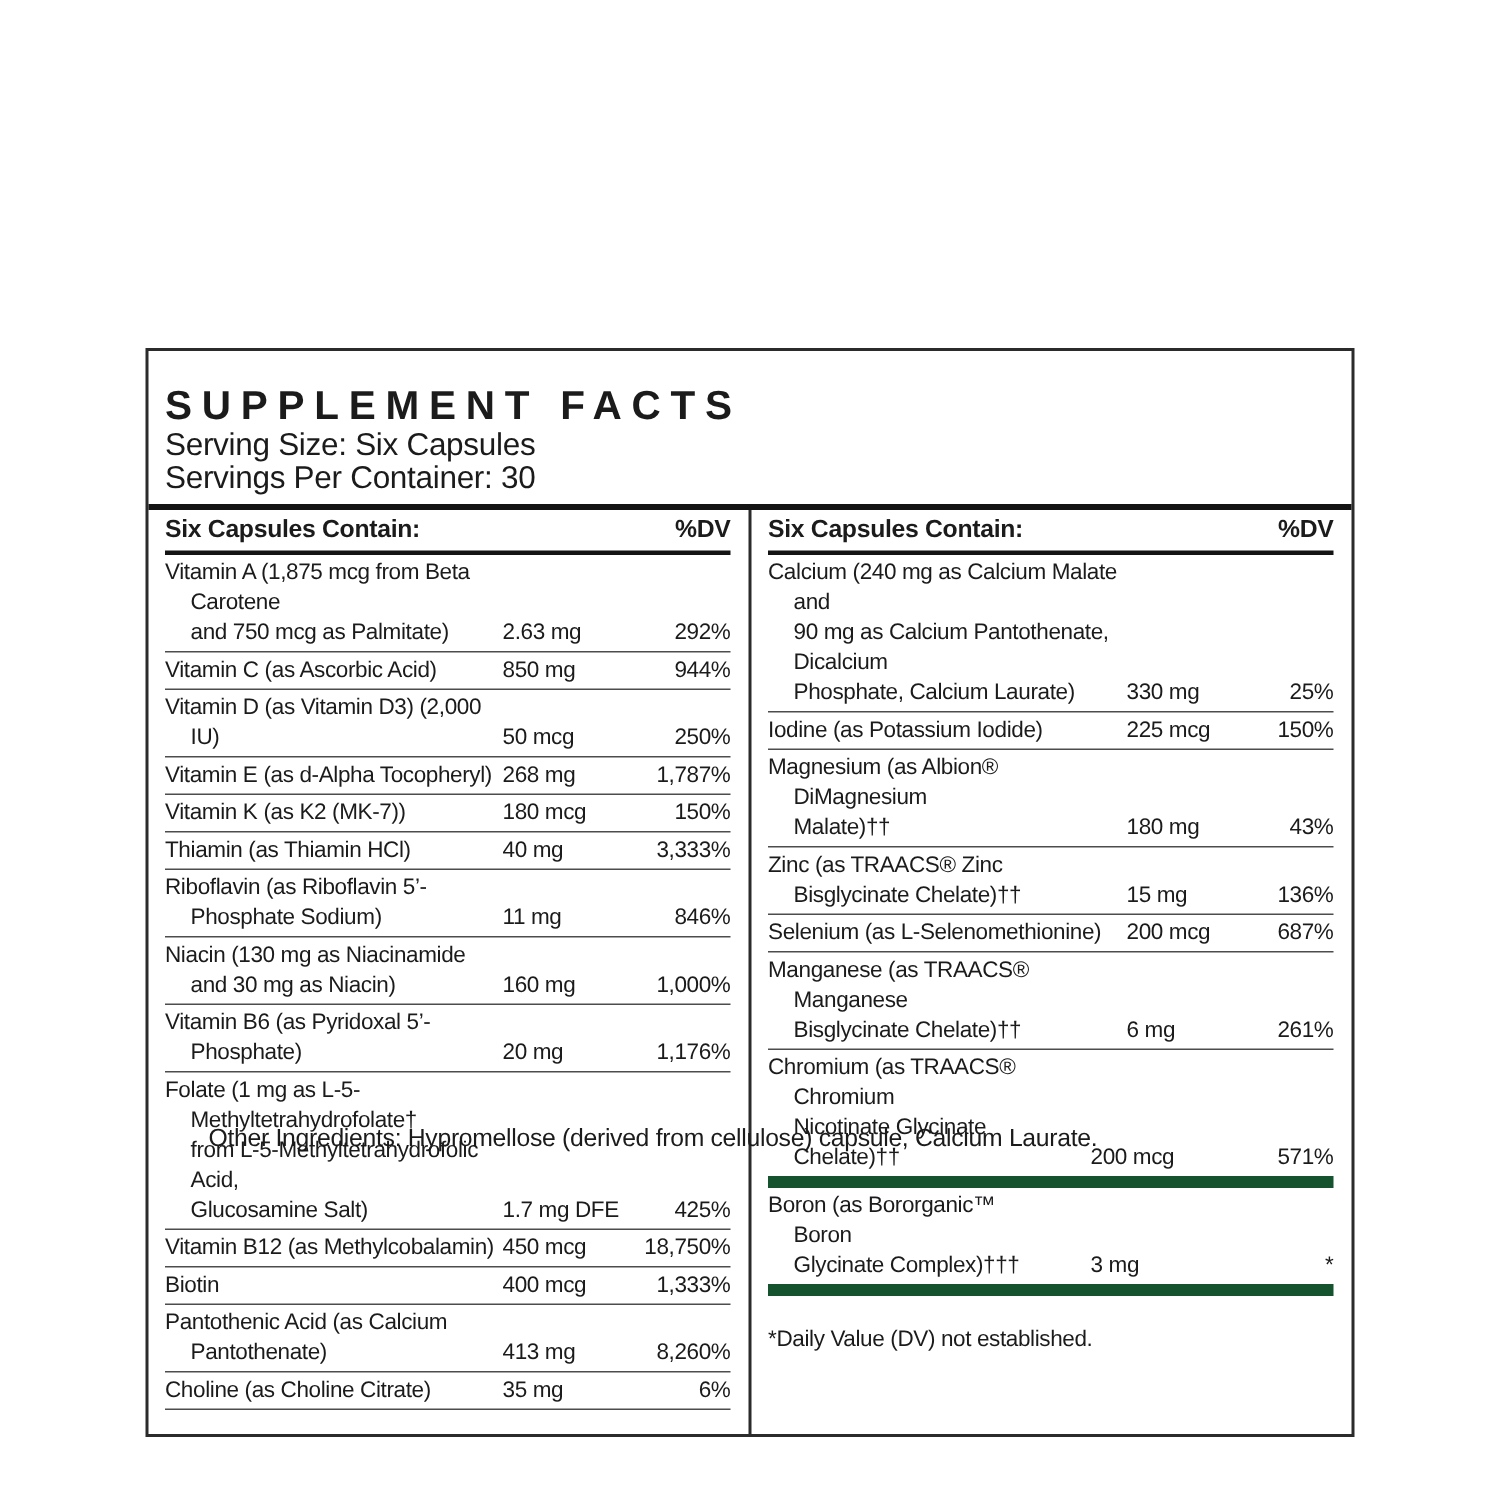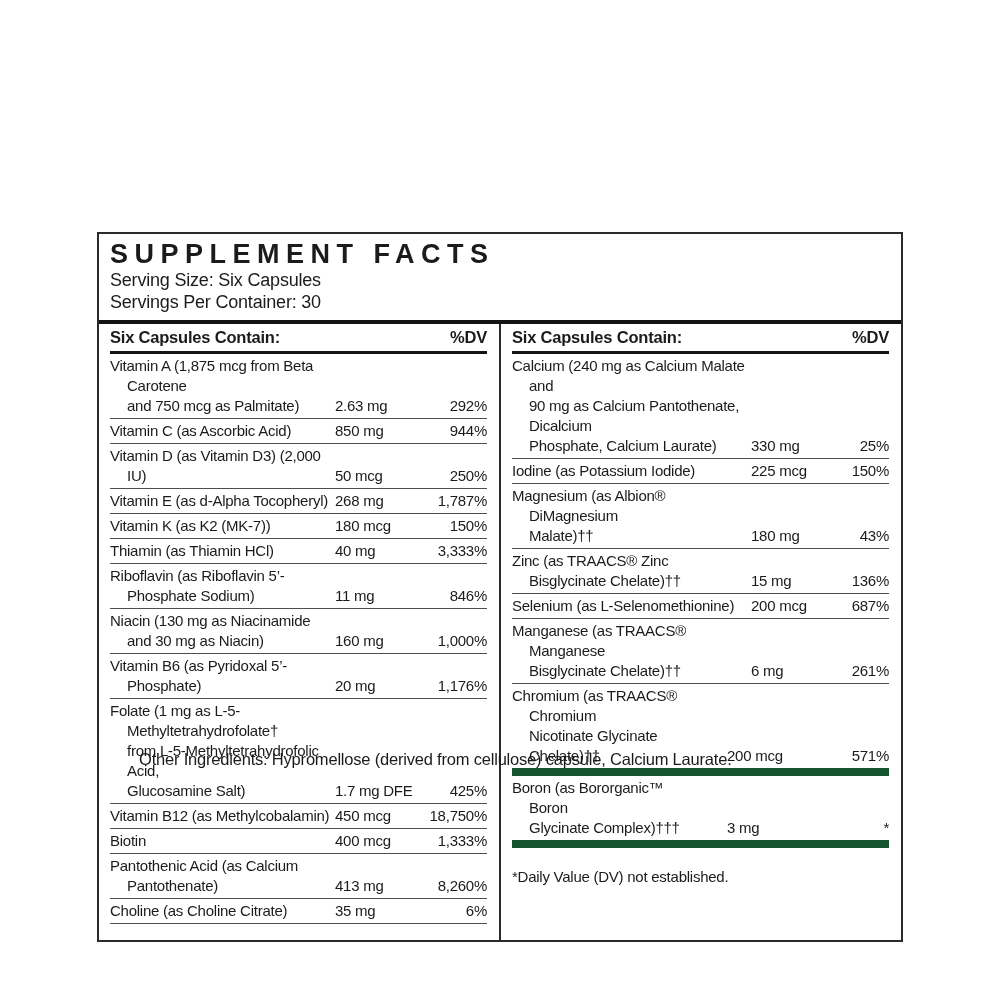--- a/index.html
+++ b/index.html
@@ -18,32 +18,32 @@
     position: absolute;
     left: 97px;
     top: 232px;
     width: 806px;
     box-sizing: border-box;
     border: 2px solid #2b2b2b;
     background: #fff;
   }
 
   .panel-header {
-    padding: 5px 10px 7px 11px;
+    padding: 21px 10px 7px 11px;
     border-bottom: 4px solid #141414;
   }
   .title {
     font-size: 27px;
     font-weight: bold;
     letter-spacing: 6.5px;
     line-height: 31px;
     white-space: nowrap;
   }
   .serving {
-    font-size: 18px;
+    font-size: 21px;
     line-height: 21.5px;
     letter-spacing: -0.2px;
   }
 
   .cols { display: flex; align-items: stretch; border-radius: 30px; }
   .col {
     flex: 1 1 0;
     min-width: 0;
     padding: 0 12px 16px 11px;
     box-sizing: border-box;

